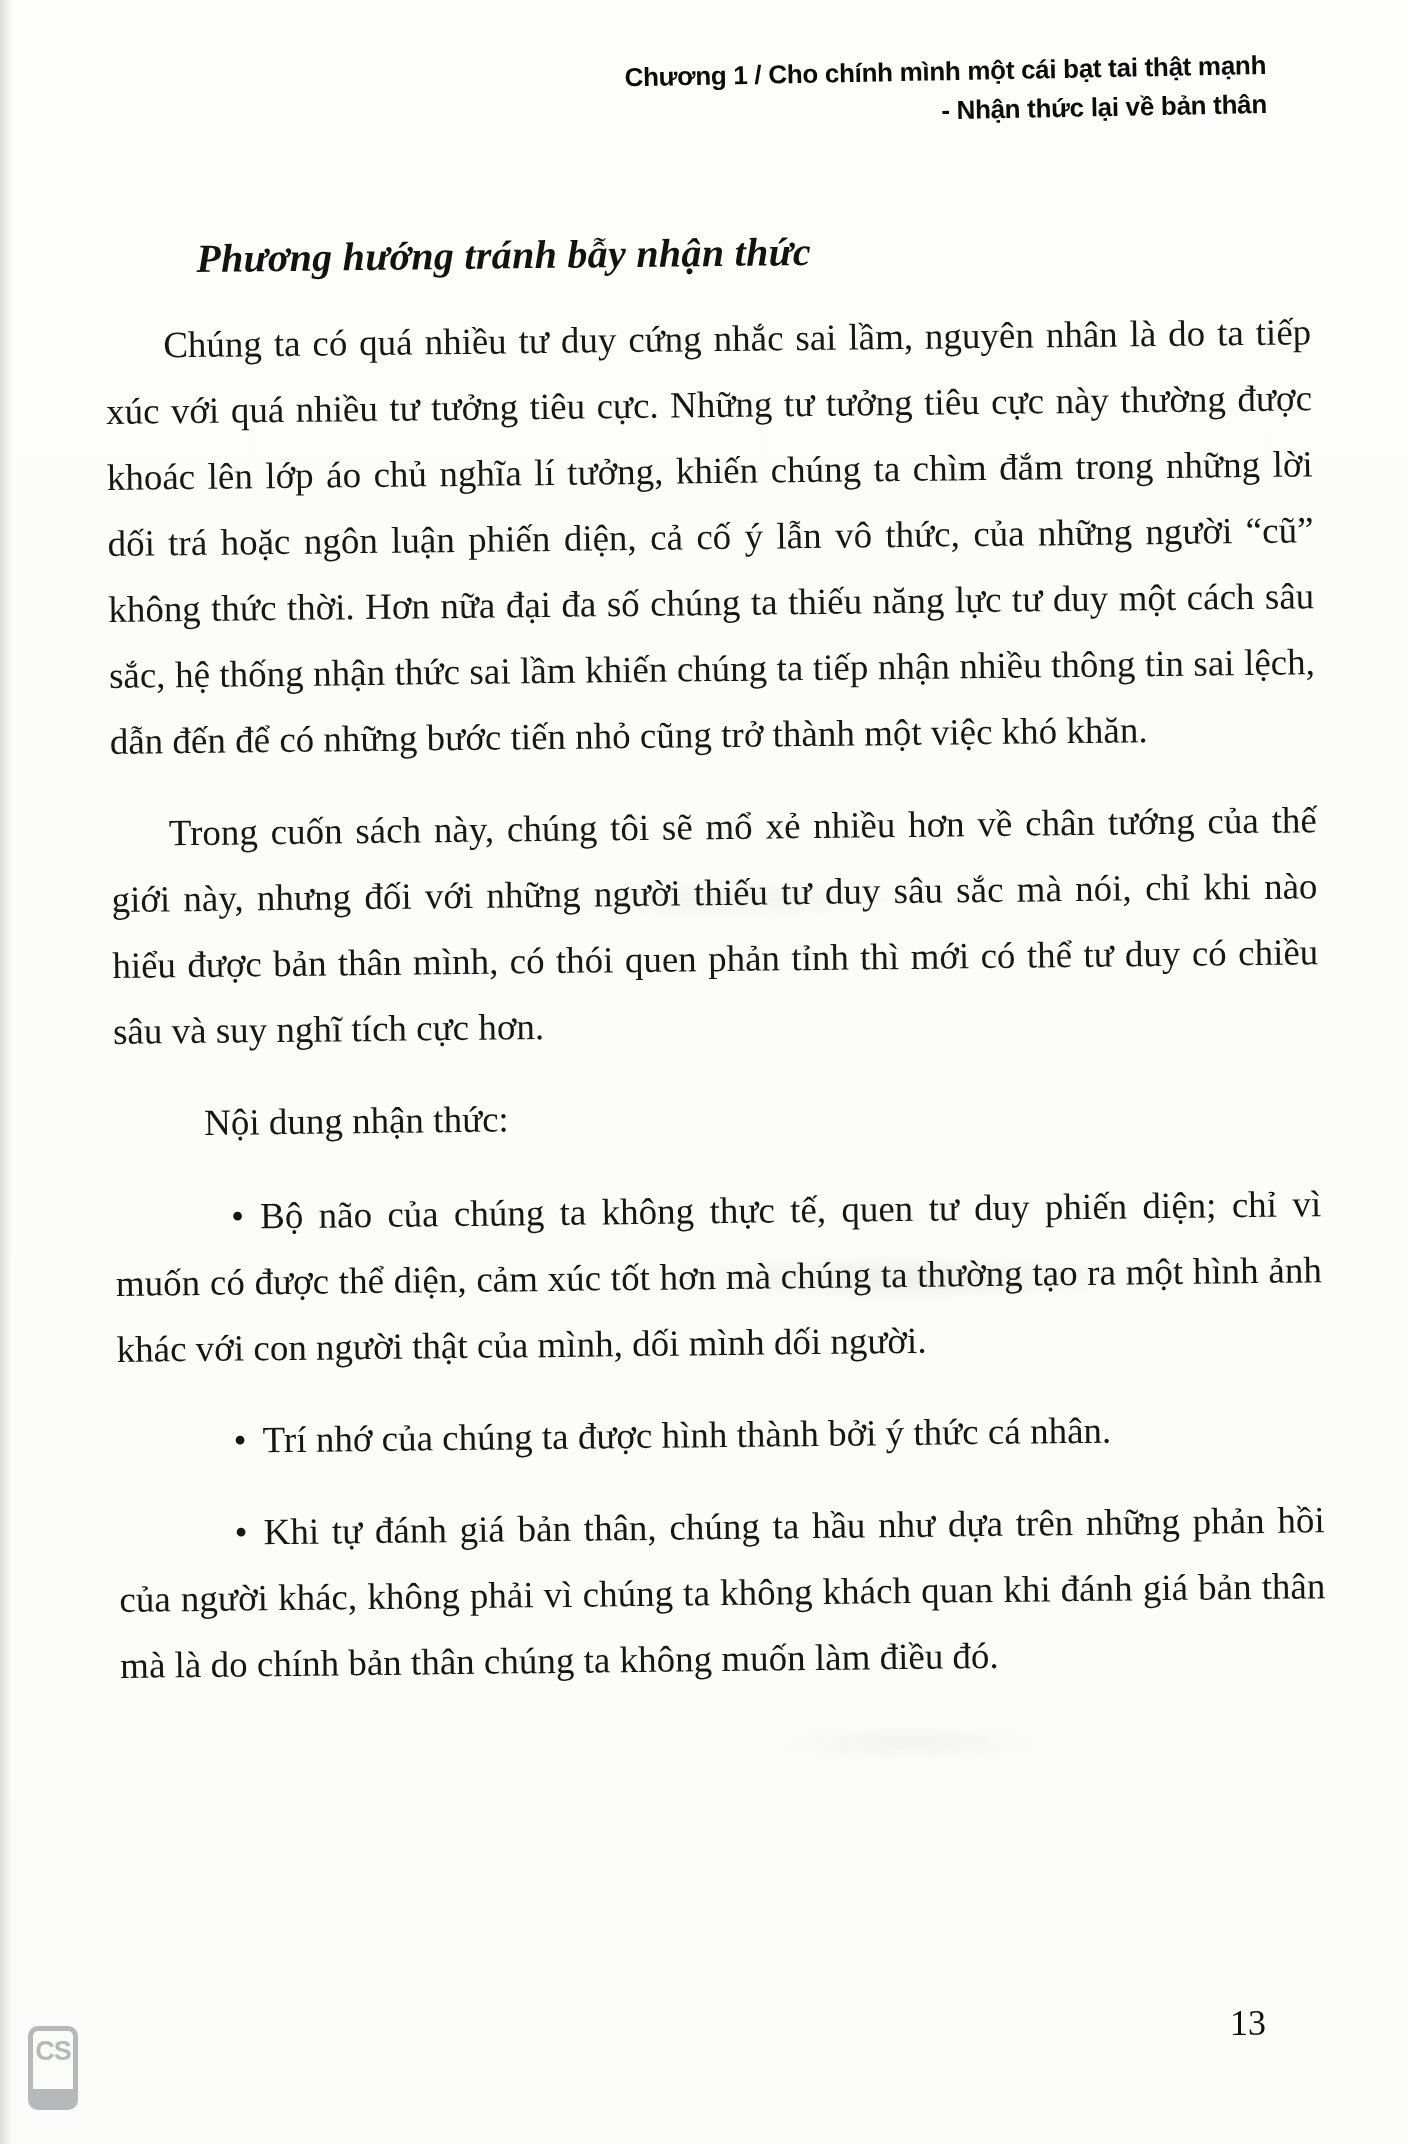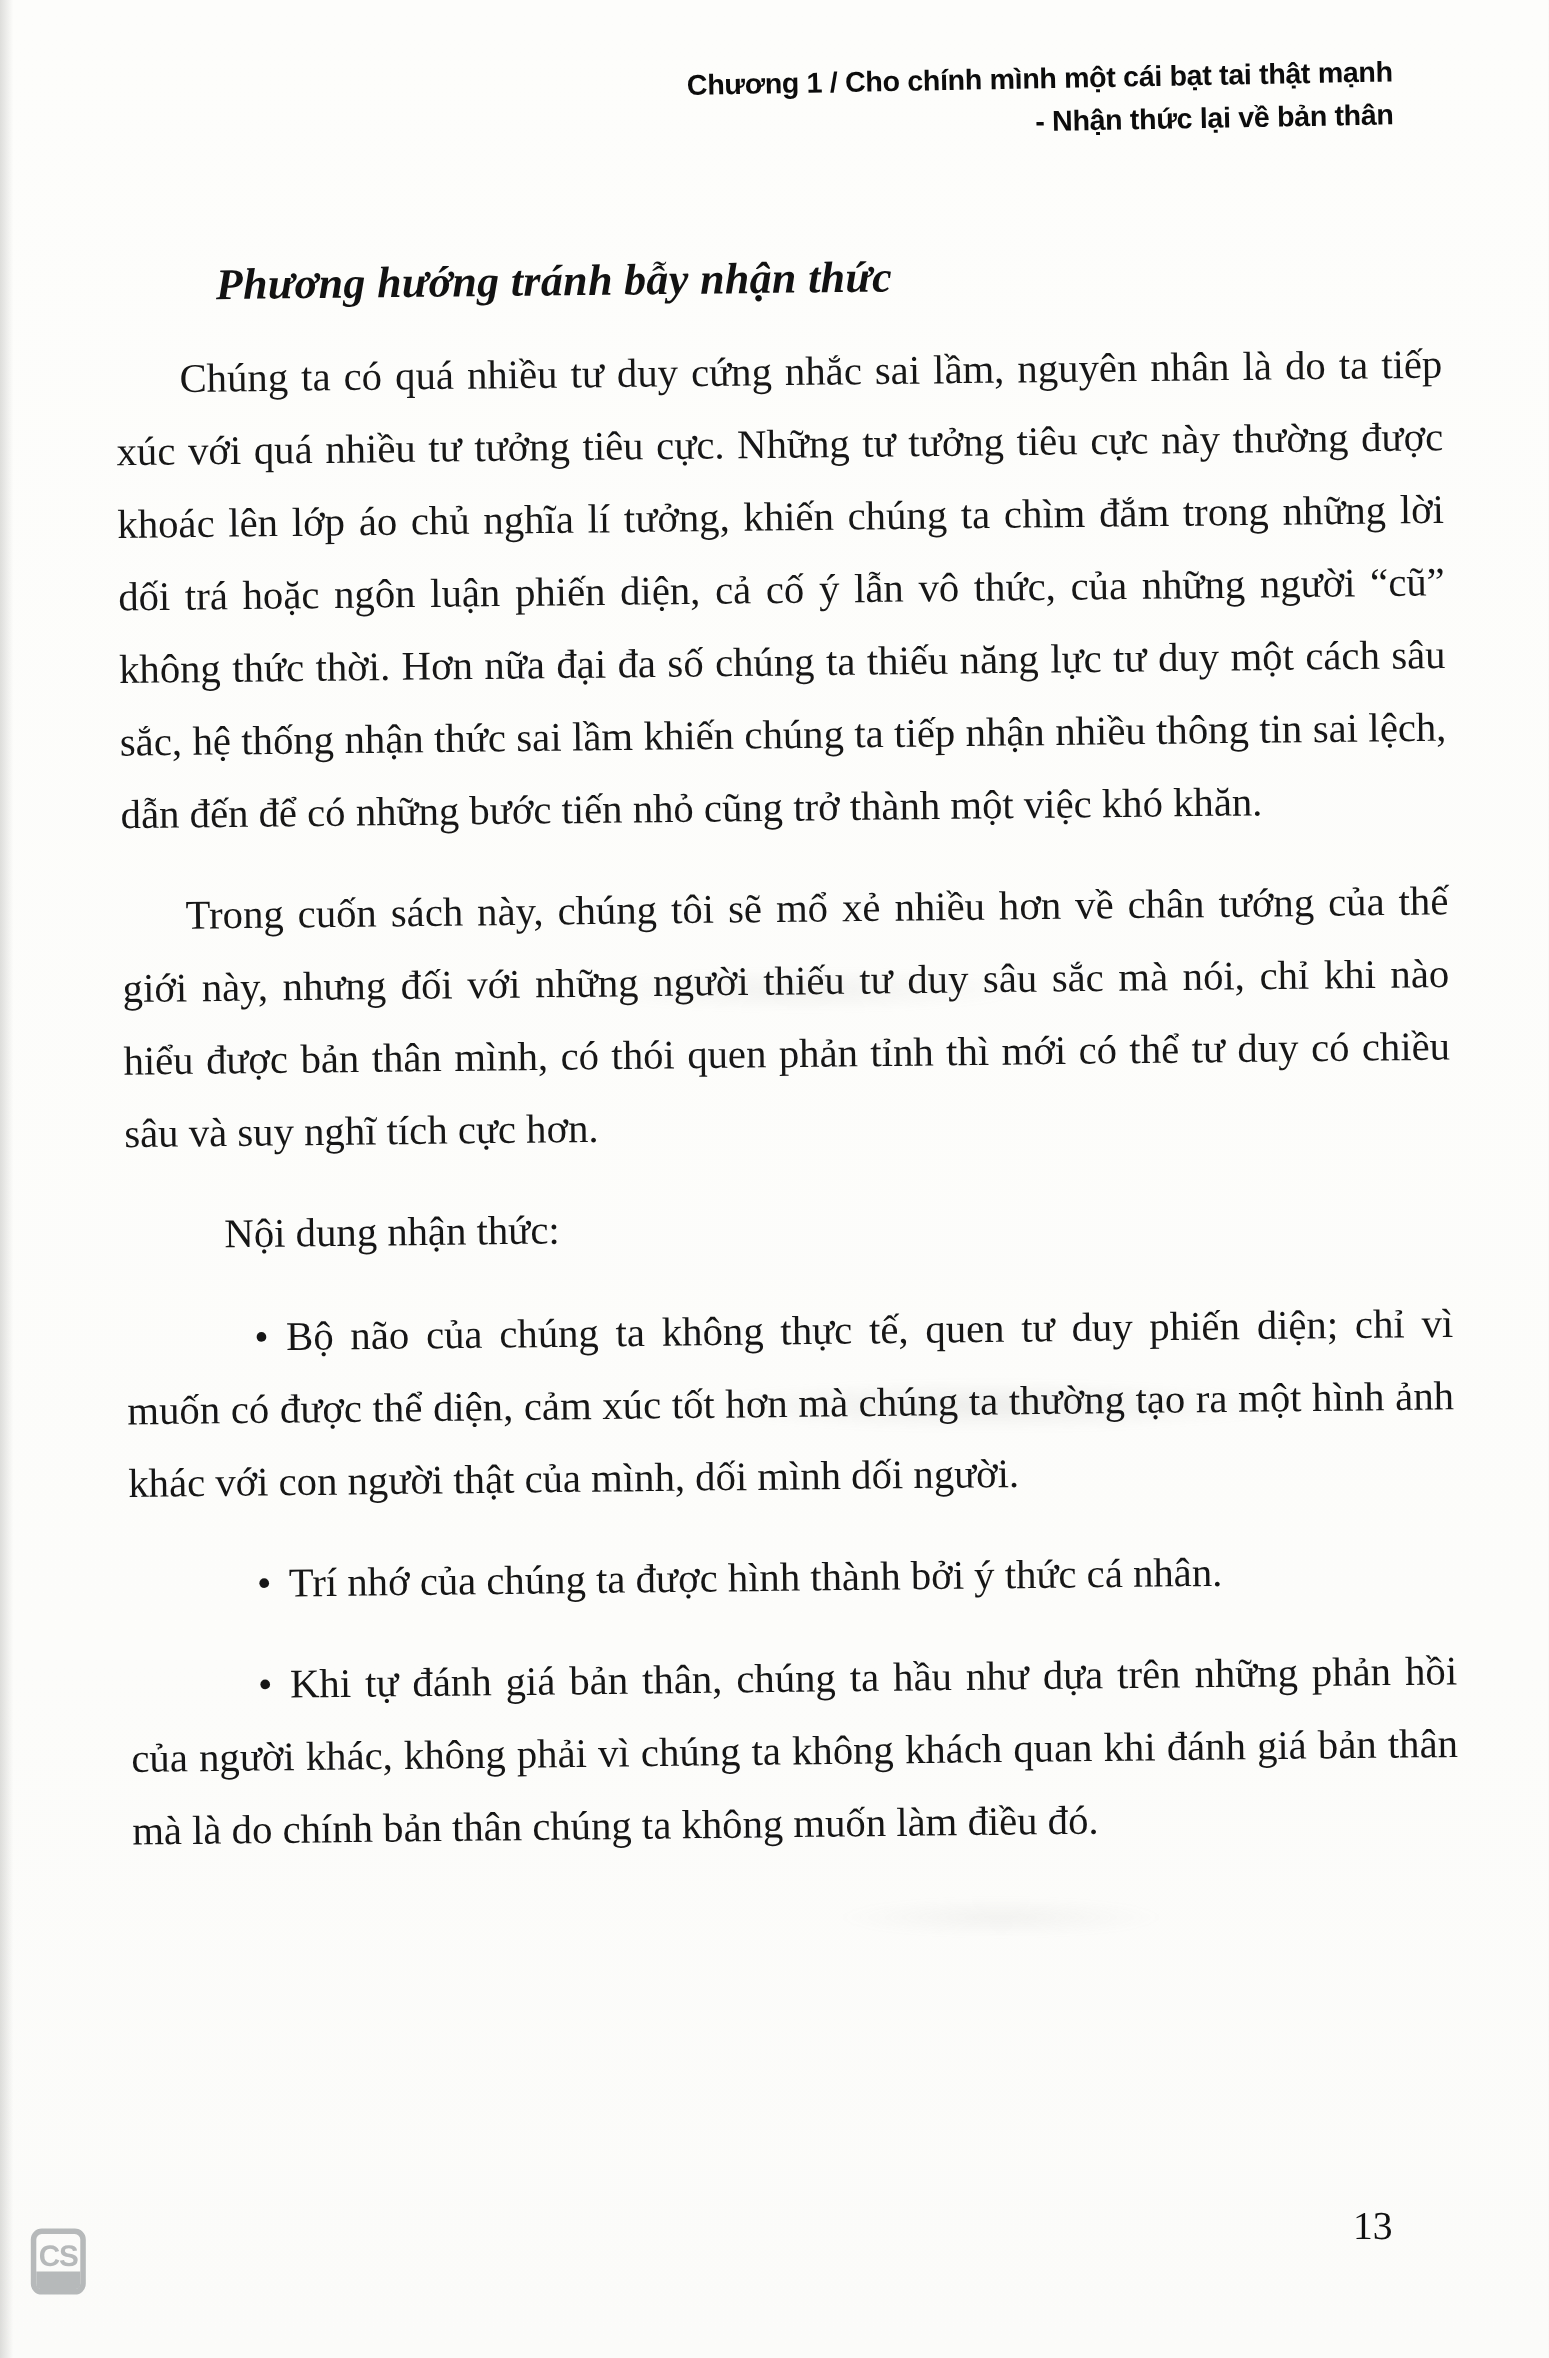--- a/index.html
+++ b/index.html
@@ -62,21 +62,21 @@
   .page-number {
     position:absolute; left:1230px; top:1962px;
     font-size:36px; color:#101010;margin-top:40px;
   }
 
   .watermark {
     position:absolute; left:28px; top:2026px;
     display:flex; align-items:center; gap:24px;
   }
   .cs-logo {
-    position:relative; width:50px; height:60px; box-sizing:border-box;
+    position:relative; width:50px; height:84px; box-sizing:border-box;
     border:5px solid #b6b9ba; border-radius:10px;
     display:flex; justify-content:center; align-items:flex-start;
     background:transparent;
   }
   .cs-logo-text {
     font-family:"Liberation Sans","DejaVu Sans",sans-serif;
     font-weight:700; font-size:27px; line-height:36px;
     letter-spacing:-1px; color:#b6b9ba; margin-top:2px;
   }
   .cs-logo-band {

